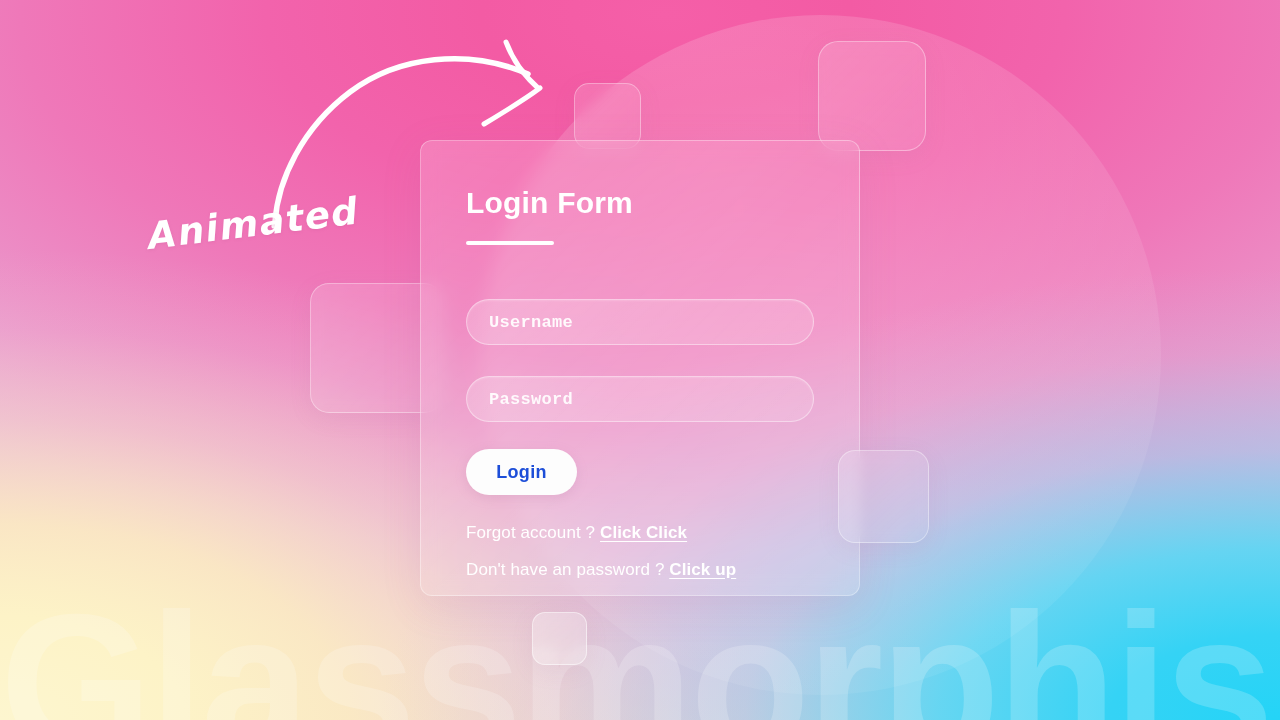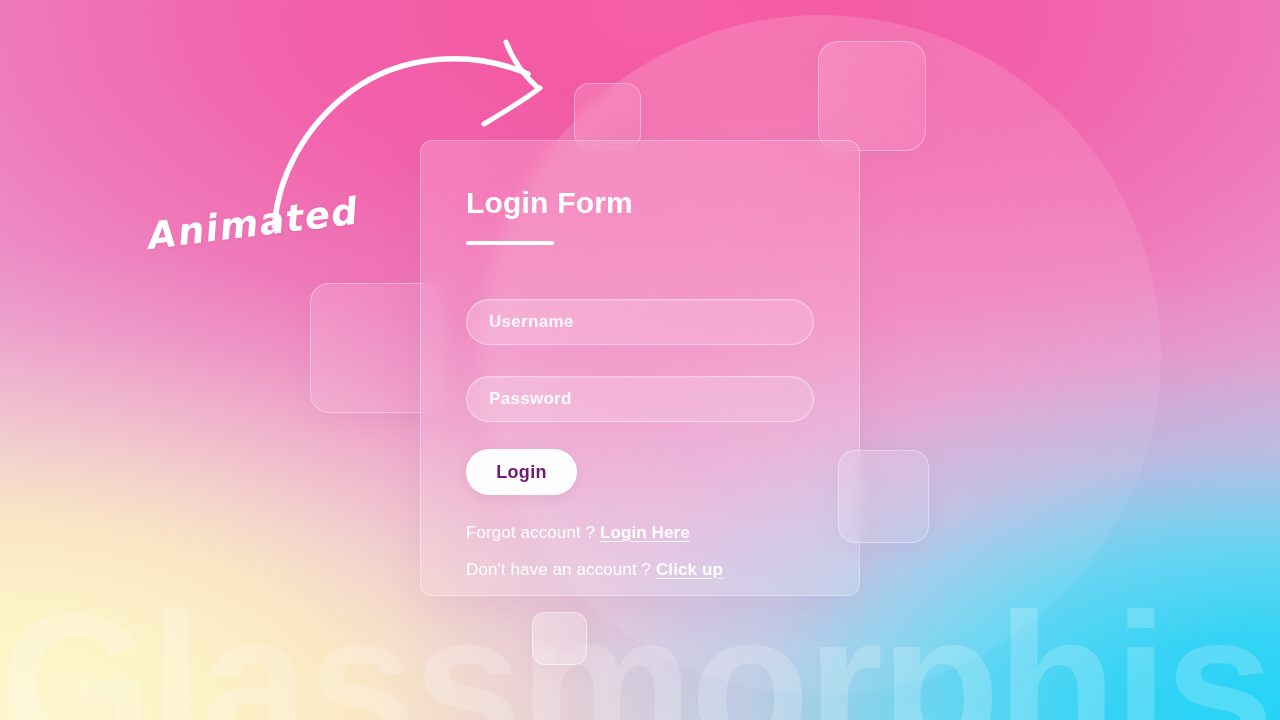--- a/index.html
+++ b/index.html
@@ -113,39 +113,39 @@
   }
 
   .field {
     display:block;
     width:348px; height:46px;
     margin-top:31px;
     border-radius:30px;
     border:1px solid rgba(255,255,255,0.42);
     background:linear-gradient(135deg, rgba(255,255,255,0.22), rgba(255,255,255,0.12));
     color:#ffffff;
-    font-family:Liberation Sans, sans-serif;
+    font-family:Liberation Mono, monospace;
     font-size:17px;
     font-weight:bold;
     letter-spacing:0.3px;
     padding:0 22px;
     outline:none;
     box-shadow:inset 0 1px 2px rgba(255,255,255,0.18);
   }
   .field::placeholder { color:rgba(255,255,255,0.92); font-weight:bold; }
   #field-username { margin-top:54px; }
 
   .login-button {
     display:block;
     margin-top:27px;
     width:111px; height:46px;
     border:none;
     border-radius:30px;
     background:#fdfdfd;
-    color:#701a75;
+    color:#1d4ed8;
     font-family:"Liberation Sans", sans-serif;
     font-size:18px;
     font-weight:bold;
     letter-spacing:0.3px;
     cursor:pointer;
     box-shadow:0 3px 12px rgba(170,110,150,0.18);
   }
 
   .links { margin-top:29px; }
   .link-row {
@@ -183,24 +183,24 @@
     <div class="title-rule"></div>
 
     <input class="field" id="field-username" type="text" placeholder="Username" style="">
 
     <input class="field" id="field-password" type="password" placeholder="Password" style="">
 
     <button class="login-button">Login</button>
 
     <div class="links">
       <div class="link-row">
-        <span>Forgot account ? </span><span class="link-strong">Login Here</span>
+        <span>Forgot account ? </span><span class="link-strong">Click Click</span>
       </div>
       <div class="link-row">
-        <span>Don't have an account ? </span><span class="link-strong">Click up</span>
+        <span>Don't have an password ? </span><span class="link-strong">Click up</span>
       </div>
     </div>
   </div>
 
   <div class="gsq gsq-d"></div>
   <div class="gsq gsq-e"></div>
 
   <div class="annotation">
     <svg class="arrow-svg" viewBox="0 0 330 210">
       <path d="M25 192 C 28 150, 52 98, 100 62 C 148 26, 218 18, 278 44" fill="none" stroke="#ffffff" stroke-width="5.5" stroke-linecap="round"></path>

